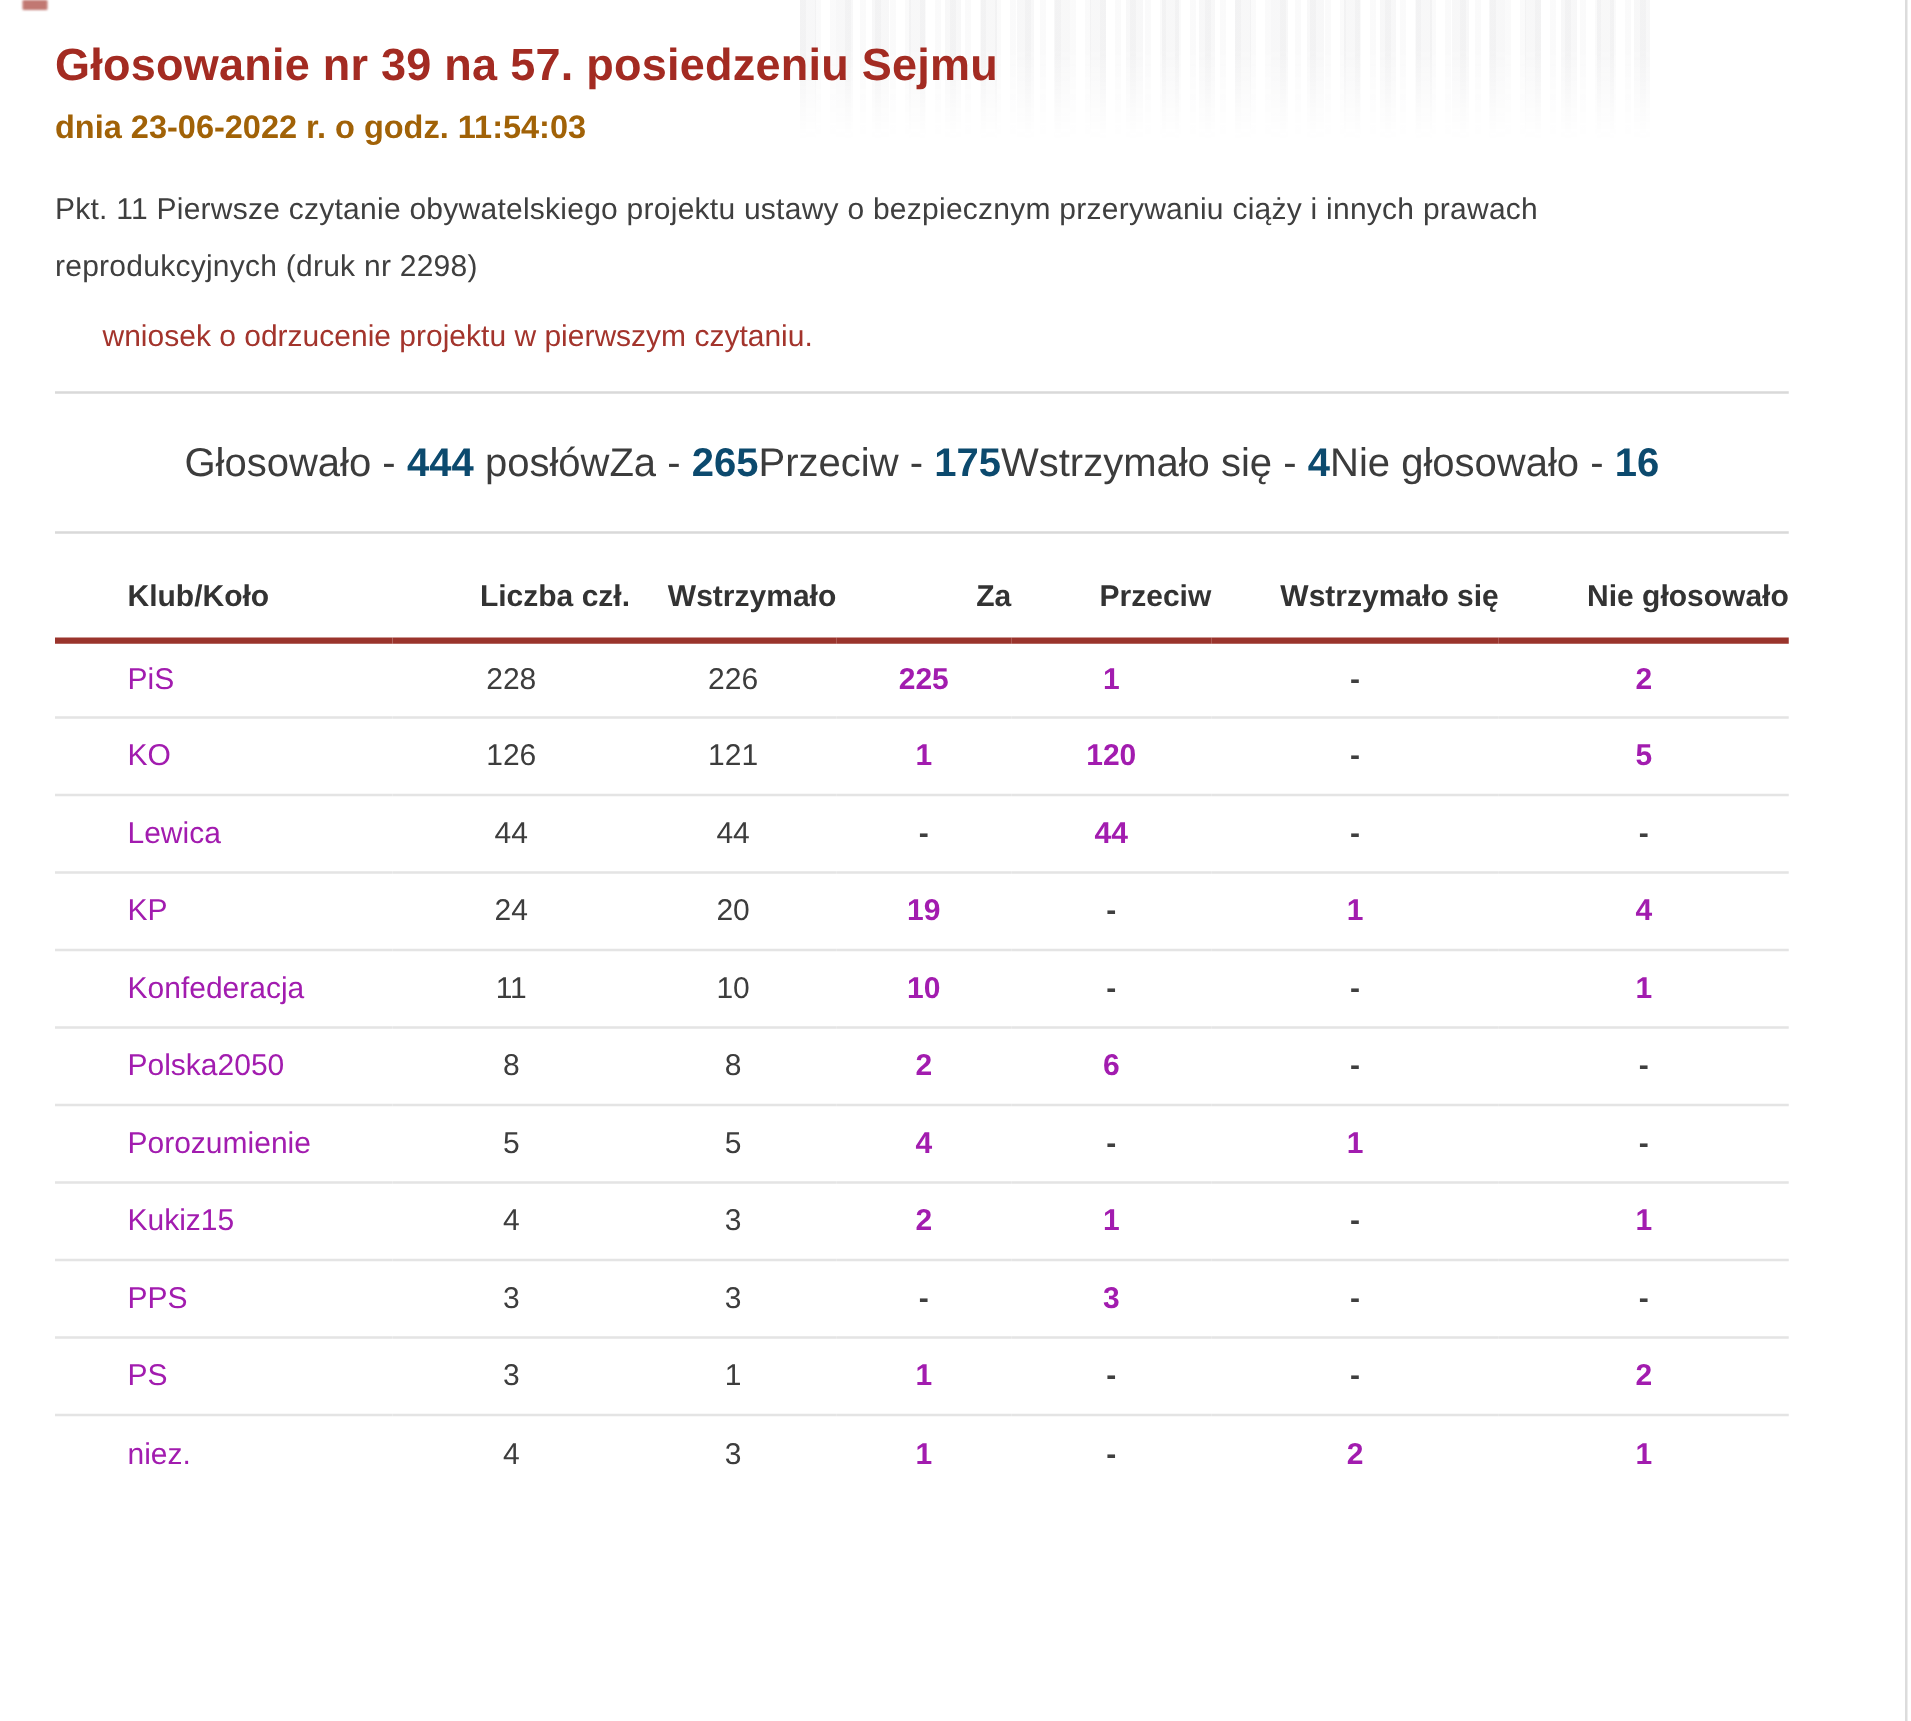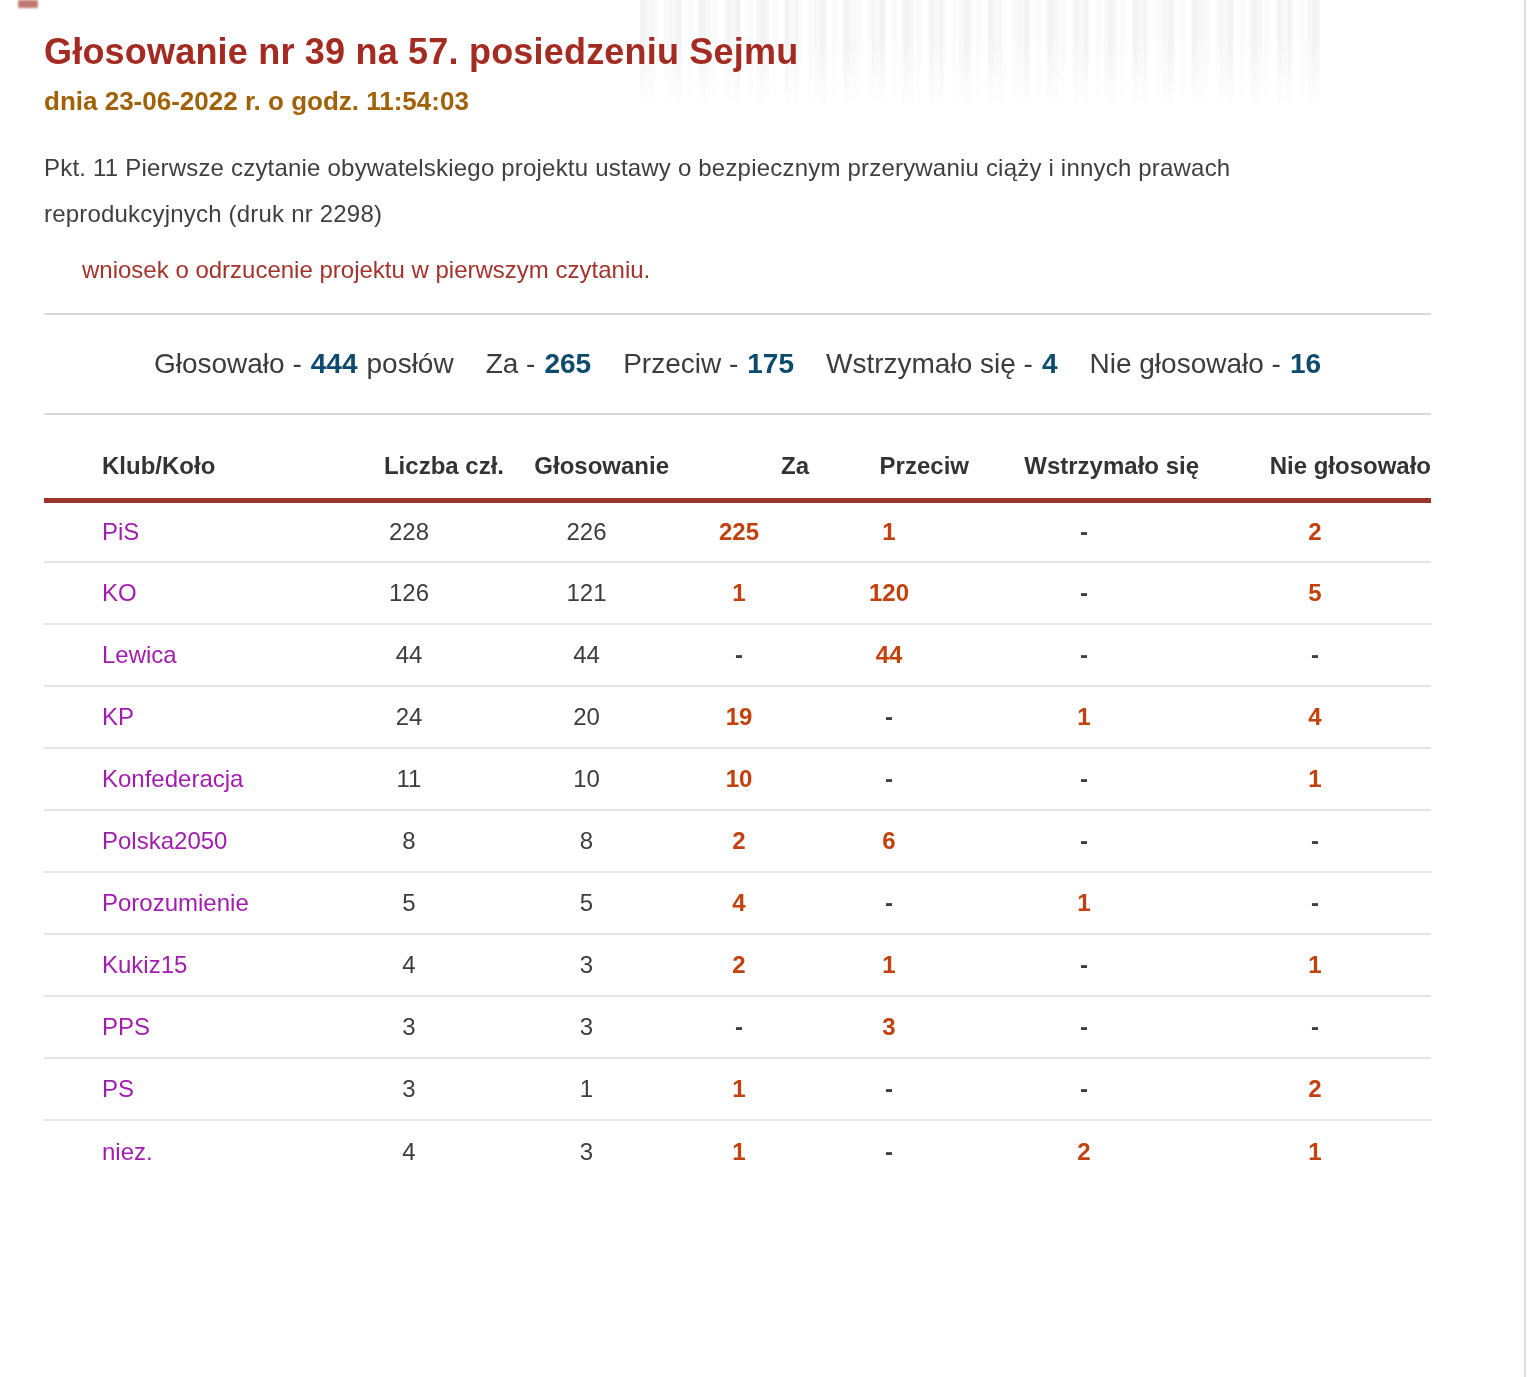--- a/index.html
+++ b/index.html
@@ -42,22 +42,22 @@
   .agenda {
     margin-top:28px; font-size:24px; line-height:46px; color:#3f3f3f;
     max-width:1345px; letter-spacing:.2px;
   }
   .motion { margin-top:18px; font-size:24px; line-height:30px;margin-left:38px; }
   .motion a { color:#a3342c; text-decoration:none; cursor:pointer; }
 
   .divider { margin-top:28px; height:2px; background:#d9d9d9; }
 
   .summary {
-    height:100px; display:flex; align-items:center; justify-content:center;
-    gap:32px; font-size:28px; color:#3c3c3c; border-bottom:2px solid #d9d9d9;
+    height:112px; display:flex; align-items:center; justify-content:center;
+    font-size:32px; color:#3c3c3c; border-bottom:2px solid #d9d9d9;
     white-space:nowrap;
   }
   .sum-item { display:inline-flex; gap:9px; align-items:baseline; }
   .sum-item b { color:#0c4a6e; }
 
   table.results {
     width:100%; border-collapse:collapse; table-layout:fixed;
     font-size:24px;
   }
   table.results th {
@@ -66,21 +66,21 @@
     border-bottom:5px solid #9a342c; white-space:nowrap;
   }
   table.results th.first, table.results td.club { text-align:left; padding-left:58px; }
   table.results td {
     height:62px; text-align:center; vertical-align:middle;
     border-bottom:2px solid #e4e4e4; white-space:nowrap;
   }
   table.results tr:last-child td { border-bottom:none; }
   td.club { color:#a21caf; font-weight:normal; cursor:pointer; }
   td.num  { color:#3d3d3d; font-weight:normal; }
-  td.vote { color:#c2410c; font-weight:bold; cursor:pointer; }
+  td.vote { color:#a21caf; font-weight:bold; cursor:pointer; }
   td.dash { color:#3f3f3f; font-weight:bold; }
 </style>
 </head>
 <body>
 
 <div class="page">
   <div class="top-texture"></div>
   <div class="top-red-fragment"></div>
   <div class="right-edge"></div>
 
@@ -127,21 +127,21 @@
           <col style="width:165px">
         <col style="width:140px">
           <col style="width:160px">
           <col style="width:230px">
           <col style="width:232px">
       </colgroup>
       <thead>
         <tr>
           <th class="first">Klub/Koło</th>
           <th>Liczba czł.</th>
-          <th>Głosowanie</th>
+          <th>Wstrzymało</th>
           <th>Za</th>
           <th>Przeciw</th>
           <th>Wstrzymało się</th>
           <th>Nie głosowało</th>
         </tr>
       </thead>
       <tbody id="table-body">
           <tr>
             <td class="club">PiS</td>
             <td class="num">228</td>

